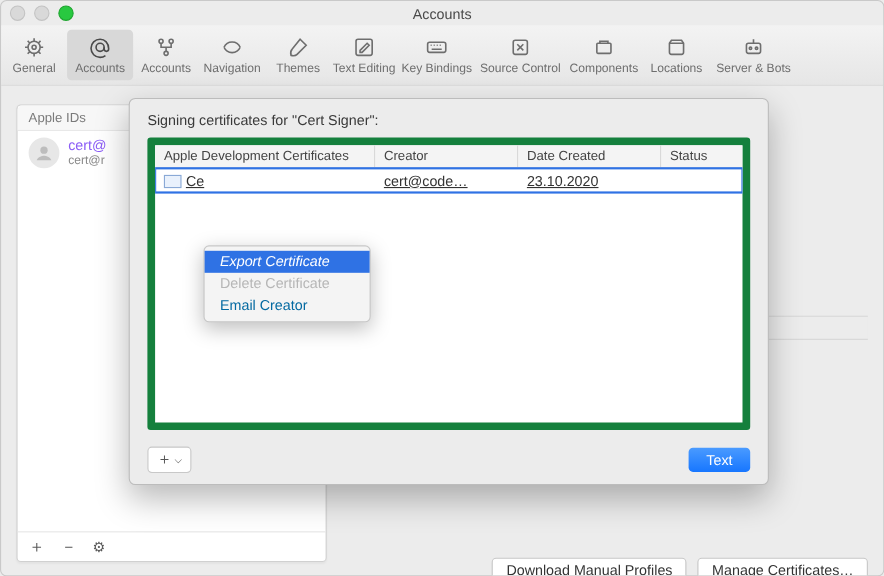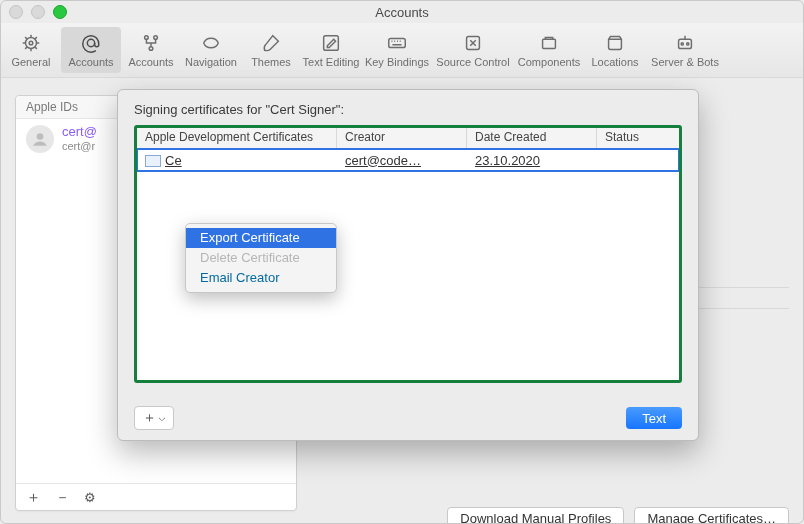--- a/index.html
+++ b/index.html
@@ -26,34 +26,34 @@
   .acctTxt{display:flex;flex-direction:column;line-height:14px;}
   .acctTxt .line1{font-size:13px;color:#8b5cf6;}
   .acctTxt .line2{font-size:11px;color:#8a8a8a;}
   .sidefoot{position:absolute;left:0;right:0;bottom:0;height:26px;border-top:1px solid #e6e6e6;display:flex;align-items:center;gap:14px;padding:0 10px;color:#5a5a5a;font-size:15px;}
   .rt-stack{position:absolute;right:14px;top:214px;width:480px;}
   .rt-sep{height:20px;border-top:1px solid #d8d8d8;border-bottom:1px solid #d8d8d8;margin-bottom:60px;background:#ececec;}
   .rt-buttons{display:flex;justify-content:flex-end;gap:10px;margin-top:28px;}
   .macbtn{height:22px;padding:0 12px;border:1px solid #c8c8c8;border-radius:4px;background:#fff;font-size:13px;color:#333;box-shadow:0 1px 0 rgba(0,0,0,0.04);}
   .sheet{position:absolute;left:116px;top:16px;width:580px;height:350px;background:#ececec;border:1px solid #bcbcbc;border-radius:6px;box-shadow:0 12px 30px rgba(0,0,0,0.28);}
   .sheetTitle{padding:12px 16px 8px 16px;font-size:13px;color:#3a3a3a;}
-  .table{margin:0 16px;border:3px solid #15803d;border-radius:3px;background:#fff;height:252px;overflow:hidden;}
+  .table{margin:0 16px;border:7px solid #15803d;border-radius:3px;background:#fff;height:252px;overflow:hidden;}
   .thead{display:flex;height:20px;background:#f4f4f4;border-bottom:1px solid #d9d9d9;font-size:12px;color:#444;}
   .th{padding:2px 8px;border-right:1px solid #d9d9d9;box-sizing:border-box;overflow:hidden;white-space:nowrap;}
   .c1{width:200px;} .c2{width:130px;} .c3{width:130px;} .c4{flex:1;border-right:none;}
   .trow{display:flex;height:22px;align-items:center;font-size:13px;text-decoration:underline;}
   .trow.sel{background:#fff;outline:2px solid #2f72e4;outline-offset:-1px;}
   .td{padding:0 8px;box-sizing:border-box;overflow:hidden;white-space:nowrap;}
   .certicon{width:14px;height:10px;border:1px solid #8aa9d6;background:#e9f1fc;display:inline-block;margin-right:4px;vertical-align:middle;}
   .sheetfoot{position:absolute;left:16px;right:16px;bottom:10px;display:flex;align-items:center;justify-content:space-between;}
   .addbtn{height:22px;width:38px;border:1px solid #c8c8c8;border-radius:4px;background:#fff;display:flex;align-items:center;justify-content:center;font-size:14px;color:#555;gap:2px;}
   .donebtn{height:22px;padding:0 16px;border:none;border-radius:4px;background:linear-gradient(#4a9bff,#1776ff);color:#fff;font-size:13px;font-weight:500;}
   .ctxmenu{position:absolute;left:184px;top:150px;width:150px;background:#f4f4f4;border:1px solid #c7c7c7;border-radius:5px;box-shadow:0 6px 18px rgba(0,0,0,0.25);padding:4px 0;z-index:50;}
   .ctxitem{height:20px;line-height:20px;padding:0 14px;font-size:13px;color:#0369a1;}
-  .ctxitem.hl{background:#2f72e4;color:#fff;}
+  .ctxitem.hl{background:#2f72e4;color:#fff;font-style:italic;}
   .ctxitem.dis{color:#b6b6b6;}
 </style>
 </head>
 <body>
 
 <div class="window">
 
   <div class="titlebar">
     <div class="traffic">
       <div class="tl close"></div>

